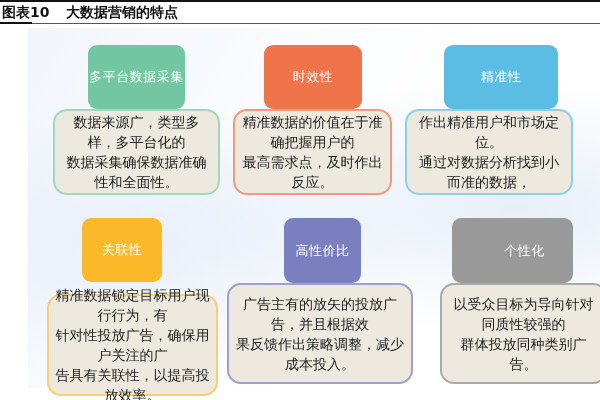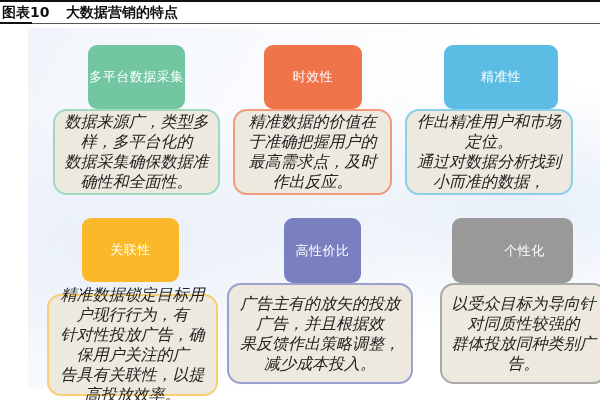--- a/index.html
+++ b/index.html
@@ -31,23 +31,22 @@
     }
     .hdr {
       position: absolute; border-radius: 9px; color: #fff;
       display: flex; align-items: center; justify-content: center;
       font-size: 13px; letter-spacing: 0.5px;
     }
     .body-box {
       position: absolute; border-radius: 14px; background: #ede9df;
       border: 2px solid; box-sizing: border-box;
       display: flex; align-items: center; justify-content: center;
-      text-align: center; color: #222; font-size: 16px; line-height: 20px;
+      text-align: center; color: #222; font-size: 14px; line-height: 20px;
       padding: 0 6px;
-      font-style: italic;
     }
     .body-box span { display: block; }
   </style>
 </head>
 <body>
 
 <div class="topline"></div>
 <div class="title-bar">
   <span class="title-num">图表10</span>
   <span class="title-text">大数据营销的特点</span>
@@ -86,21 +85,21 @@
   <span>精准性</span>
 </div>
 
 <div class="body-box" style="left: 47px; top: 294px; width: 171px; height: 102px; border-color: rgb(248, 207, 114);">
   <div>
     <span>精准数据锁定目标用户现行行为，有</span>
     <span>针对性投放广告，确保用户关注的广</span>
     <span>告具有关联性，以提高投放效率。</span>
   </div>
 </div>
-<div class="hdr" style="left: 82px; top: 218px; width: 97px; height: 64px; background: rgb(251, 185, 42); font-family: Liberation Mono, monospace;">
+<div class="hdr" style="left: 82px; top: 218px; width: 80px; height: 64px; background: rgb(251, 185, 42); font-family: Liberation Mono, monospace;">
   <span>关联性</span>
 </div>
 
 <div class="body-box" style="left: 227px; top: 283px; width: 186px; height: 101px; border-color: rgb(157, 160, 207);">
   <div>
     <span>广告主有的放矢的投放广告，并且根据效</span>
     <span>果反馈作出策略调整，减少成本投入。</span>
   </div>
 </div>
 <div class="hdr" style="left: 284px; top: 218px; width: 77px; height: 65px; background: rgb(122, 127, 192);">

